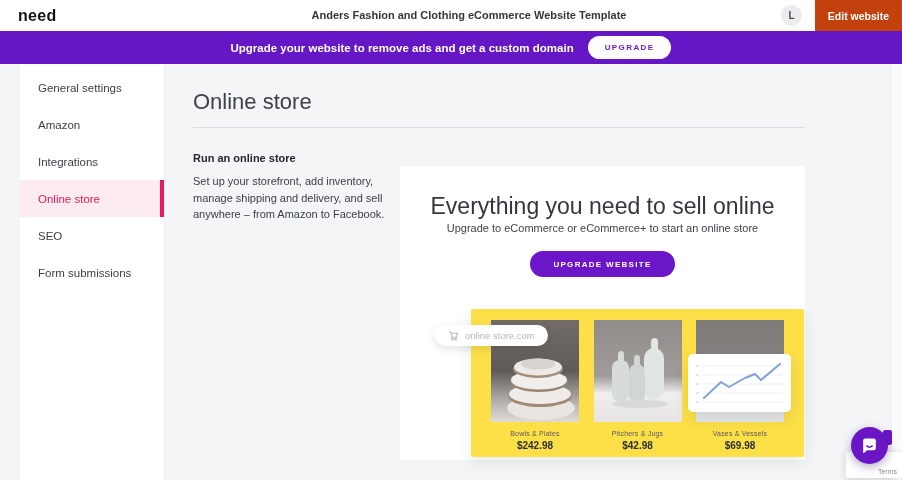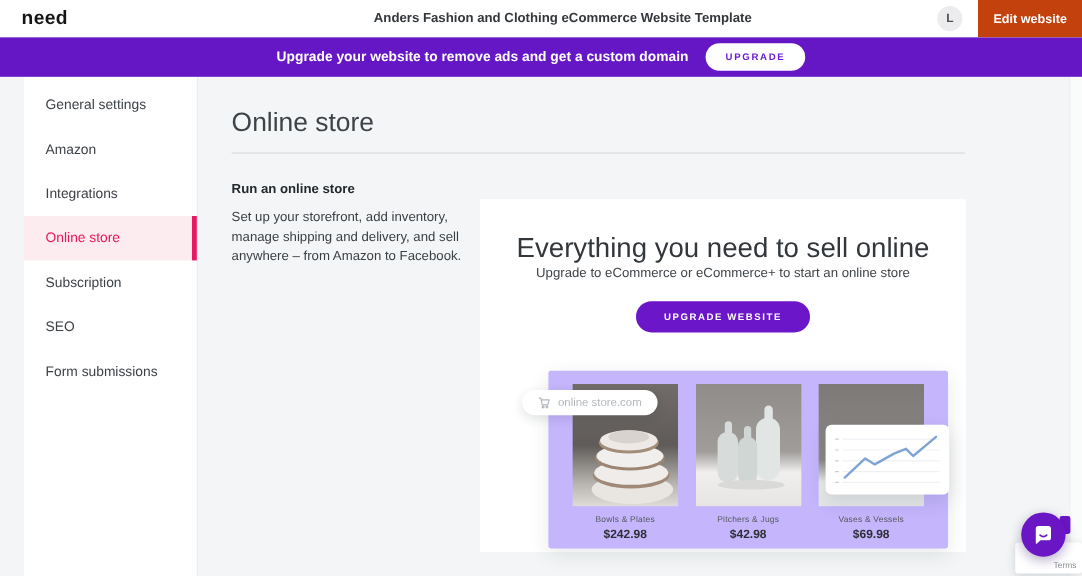--- a/index.html
+++ b/index.html
@@ -47,22 +47,22 @@
 
   
   .card { position: absolute; left: 255px; top: 102px; width: 405px; height: 294px; background: #ffffff; }
   .card-heading { margin-top: 27px; text-align: center; font-size: 23px; font-weight: 400; color: #32373c; }
   .card-sub { margin-top: 2px; text-align: center; font-size: 11px; color: #3f4449; }
   .card-btn-row { margin-top: 17px; text-align: center; }
   .upgrade-website-btn { background: #6c16c9; color: #fff; border: none; border-radius: 13px;
                          padding: 8.5px 23px; font-size: 8px; font-weight: 700; letter-spacing: 1.3px;
                          font-family: inherit; cursor: pointer; }
 
-  .store-panel { position: absolute; left: 57px; top: 143px; width: 333px; height: 148px;
-                 background: #c4b5fd; border-radius: 2px; box-shadow: 0 5px 16px rgba(40,50,60,.10);
+  .store-panel { position: absolute; left: 71px; top: 143px; width: 333px; height: 148px;
+                 background: #fde047; border-radius: 2px; box-shadow: 0 5px 16px rgba(40,50,60,.10);
                  padding: 11px 20px 0 20px; }
   .products { display: flex; justify-content: space-between; }
   .product { width: 88px; text-align: center; }
   .product-img { width: 100%; height: 102px; display: block; }
   .product-name { margin-top: 8px; font-size: 7px; color: #55595e; letter-spacing: .2px; }
   .product-price { margin-top: 3px; font-size: 10px; font-weight: 700; color: #2b2f33; }
 
   .url-pill { position: absolute; left: 35px; top: 159px; height: 21px; background: #ffffff;
               border-radius: 11px; box-shadow: 0 3px 9px rgba(40,50,60,.14); z-index: 5;
               display: flex; align-items: center; gap: 6px; padding: 0 13px; }
@@ -96,21 +96,20 @@
 <div class="banner">
   <span class="banner-text">Upgrade your website to remove ads and get a custom domain</span>
   <button class="banner-btn">UPGRADE</button>
 </div>
 
 <nav class="sidebar">
   <div class="side-item">General settings</div>
   <div class="side-item">Amazon</div>
   <div class="side-item">Integrations</div>
   <div class="side-item active">Online store</div>
-  <div class="side-item">Subscription</div>
   <div class="side-item">SEO</div>
   <div class="side-item">Form submissions</div>
 </nav>
 
 <main class="main">
   <h1 class="page-title">Online store</h1>
   <div class="title-divider"></div>
 
   <section class="run-store">
     <h2>Run an online store</h2>

